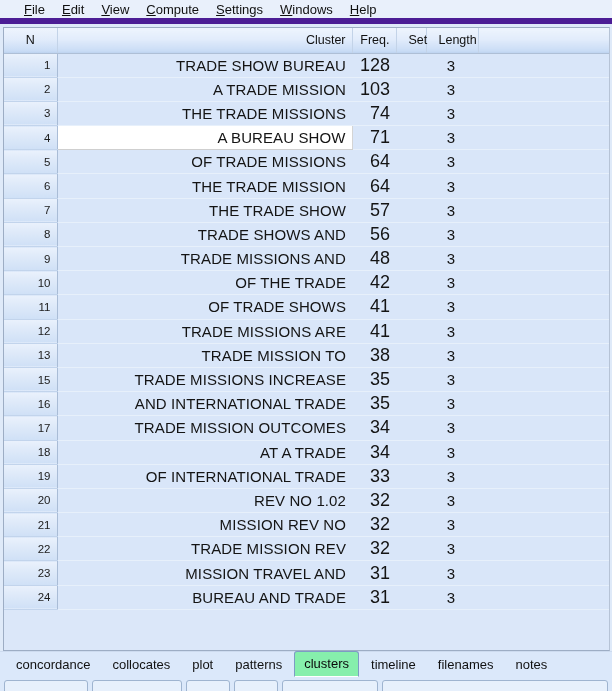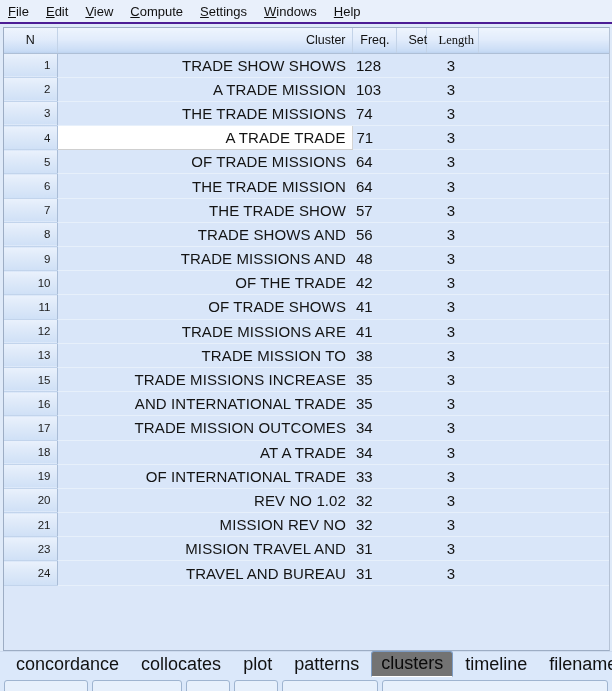--- a/index.html
+++ b/index.html
@@ -23,23 +23,23 @@
     flex-direction: column;
   }
 
   
   .menubar {
     height: 24px;
     min-height: 24px;
     background: #e9f0fb;
     display: flex;
     align-items: center;
-    padding-left: 0;
-    box-sizing: border-box;
-    border-bottom: 2px solid #4c1d95;
+    padding-left: 16px;
+    box-sizing: border-box;
+    border-bottom: 6px solid #4c1d95;
   }
   .menu-item {
     font-size: 13px;
     color: #101010;
     padding: 2px 9px 2px 8px;
     cursor: default;
     white-space: nowrap;
     line-height: 15px;
   }
   .menu-item .mn {
@@ -80,21 +80,21 @@
     border-right: 1px solid #c3d3e8;
     border-bottom: 1px solid #aebfd6;
     padding: 0 6px 0 4px;
     box-sizing: border-box;
     text-align: right;
     vertical-align: middle;
     white-space: nowrap;
   }
   .grid thead th.h-n { text-align: center; padding-right: 4px; }
   .grid thead th.h-set { text-align: center; padding: 0 12px; }
-  .grid thead th.h-len { text-align: center; padding: 0 12px; font-family: Liberation Serif, serif; }
+  .grid thead th.h-len { text-align: center; padding: 0 12px; }
   .grid thead th.h-pad { border-right: none; }
 
   .grid tbody tr { height: 24.2px; }
 
   .grid tbody td {
     padding: 0 6px 0 4px;
     box-sizing: border-box;
     border-bottom: 1px solid #e7f0fb;
     background: #d9e6f9;
     white-space: nowrap;
@@ -111,23 +111,23 @@
     border-right: 1px solid #a9bcd6;
     border-bottom: 1px solid #c2d4ec !important;
   }
   .cell-cluster {
     text-align: right;
     padding-right: 6px;
     font-size: 15px;
     letter-spacing: 0.1px;
   }
   .cell-freq {
-    text-align: left;
+    text-align: right;
     padding-right: 5px;
-    font-size: 15px;
+    font-size: 18px;
   }
   .cell-set  { text-align: center; }
   .cell-len  { text-align: center; font-size: 15px; }
   .cell-pad  { }
 
   tr.selected .cell-cluster {
     background: #ffffff !important;
     border-top: 1px solid #c9c9c9;
     border-bottom: 1px solid #cfcfcf !important;
     border-left: 1px solid #cfcfcf;
@@ -139,34 +139,34 @@
     height: 26px;
     min-height: 26px;
     background: #dbe8fa;
     display: flex;
     align-items: flex-end;
     padding-left: 6px;
     box-sizing: border-box;
     border-top: 1px solid #cddbef;
   }
   .tab {
-    font-size: 18px;
+    font-size: 13px;
     color: #111;
     padding: 4px 9px 5px 9px;
     margin-right: 2px;
     line-height: 15px;
     white-space: nowrap;
     cursor: default;
     border: 1px solid transparent;
     border-bottom: none;
     border-radius: 3px 3px 0 0;
     box-sizing: border-box;
   }
   .tab.active {
-    background: #737373;
+    background: #86efac;
     border: 1px solid #7d9cc4;
     border-bottom: 1px solid #ffffff;
     color: #0a0a0a;
   }
 
   
   .bottom-strip {
     height: 14px;
     min-height: 14px;
     background: #dbe8fa;
@@ -222,21 +222,21 @@
           <th class="h-cl">Cluster</th>
           <th class="h-fq">Freq.</th>
           <th class="h-set">Set</th>
           <th class="h-len">Length</th>
           <th class="h-pad"></th>
         </tr>
       </thead>
       <tbody id="grid-body">
           <tr>
             <td class="cell-n">1</td>
-            <td class="cell-cluster">TRADE SHOW SHOWS</td>
+            <td class="cell-cluster">TRADE SHOW BUREAU</td>
             <td class="cell-freq">128</td>
             <td class="cell-set"></td>
             <td class="cell-len">3</td>
             <td class="cell-pad"></td>
           </tr>
           <tr>
             <td class="cell-n">2</td>
             <td class="cell-cluster">A TRADE MISSION</td>
             <td class="cell-freq">103</td>
             <td class="cell-set"></td>
@@ -246,21 +246,21 @@
           <tr>
             <td class="cell-n">3</td>
             <td class="cell-cluster">THE TRADE MISSIONS</td>
             <td class="cell-freq">74</td>
             <td class="cell-set"></td>
             <td class="cell-len">3</td>
             <td class="cell-pad"></td>
           </tr>
           <tr class="selected">
             <td class="cell-n">4</td>
-            <td class="cell-cluster">A TRADE TRADE</td>
+            <td class="cell-cluster">A BUREAU SHOW</td>
             <td class="cell-freq">71</td>
             <td class="cell-set"></td>
             <td class="cell-len">3</td>
             <td class="cell-pad"></td>
           </tr>
           <tr>
             <td class="cell-n">5</td>
             <td class="cell-cluster">OF TRADE MISSIONS</td>
             <td class="cell-freq">64</td>
             <td class="cell-set"></td>
@@ -381,30 +381,38 @@
           </tr>
           <tr>
             <td class="cell-n">21</td>
             <td class="cell-cluster">MISSION REV NO</td>
             <td class="cell-freq">32</td>
             <td class="cell-set"></td>
             <td class="cell-len">3</td>
             <td class="cell-pad"></td>
           </tr>
           <tr>
+            <td class="cell-n">22</td>
+            <td class="cell-cluster">TRADE MISSION REV</td>
+            <td class="cell-freq">32</td>
+            <td class="cell-set"></td>
+            <td class="cell-len">3</td>
+            <td class="cell-pad"></td>
+          </tr>
+          <tr>
             <td class="cell-n">23</td>
             <td class="cell-cluster">MISSION TRAVEL AND</td>
             <td class="cell-freq">31</td>
             <td class="cell-set"></td>
             <td class="cell-len">3</td>
             <td class="cell-pad"></td>
           </tr>
           <tr>
             <td class="cell-n">24</td>
-            <td class="cell-cluster">TRAVEL AND BUREAU</td>
+            <td class="cell-cluster">BUREAU AND TRADE</td>
             <td class="cell-freq">31</td>
             <td class="cell-set"></td>
             <td class="cell-len">3</td>
             <td class="cell-pad"></td>
           </tr>
         </tbody>
     </table>
   </div>
 
   <div class="tabbar">

